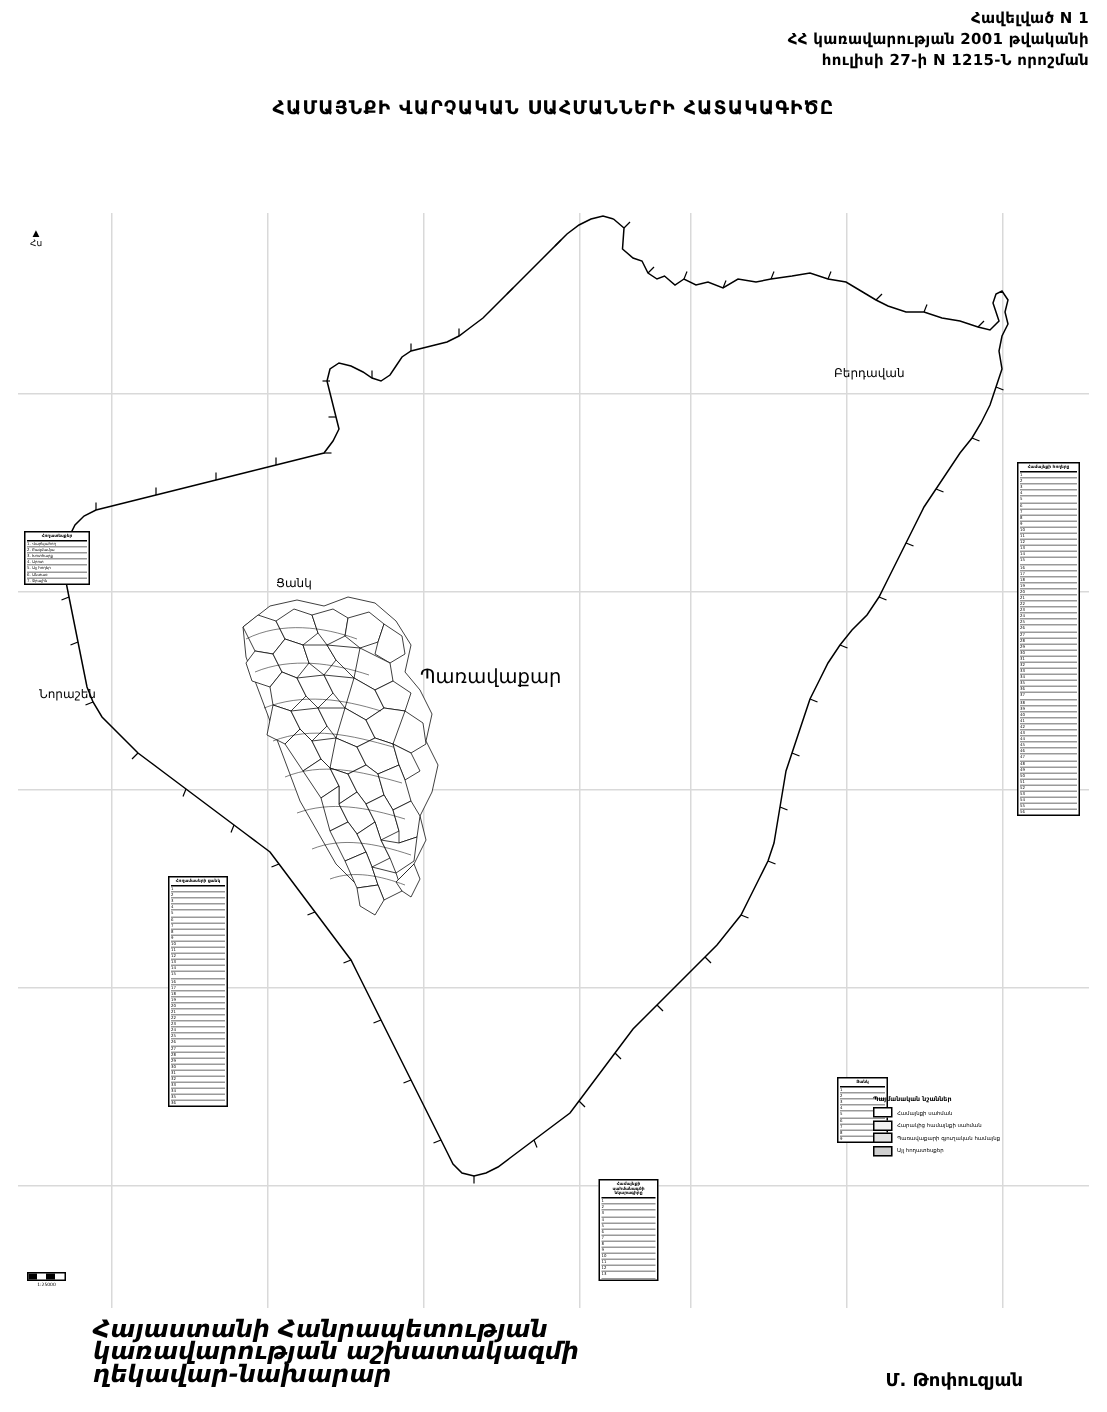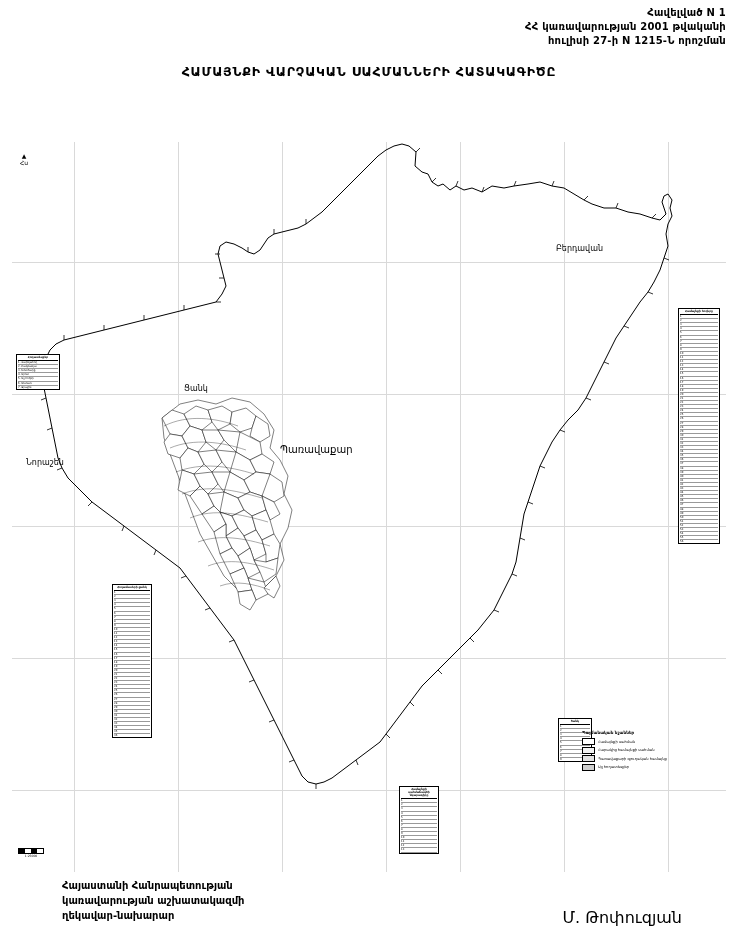--- a/index.html
+++ b/index.html
@@ -69,21 +69,21 @@
     width: 714px;
     height: 730px;
   }
 
   
   .place-label {
     position: absolute;
     font-size: 8px;
     white-space: nowrap;
   }
-  .place-label.big { font-size: 10px; }
+  .place-label.big { font-size: 13px; }
 
   
   .info-box {
     position: absolute;
     border: 1px solid #000;
     background: #ffffff;
     overflow: hidden;
     font-size: 2.6px;
     line-height: 3.1px;
     padding: 1px;
@@ -159,30 +159,31 @@
     font-size: 6px;
     text-align: center;
     line-height: 7px;
   }
 
   
   .footer-left {
     position: absolute;
     left: 62px;
     bottom: 18px;
-    font-size: 10px;
+    font-size: 16px;
     line-height: 15px;
     font-weight: bold;
+    font-style: italic;
   }
   .footer-right {
     position: absolute;
     right: 56px;
     bottom: 14px;
-    font-size: 16px;
-    font-weight: normal;
+    font-size: 12px;
+    font-weight: bold;
   }
 </style>
 </head>
 <body>
 
 <div class="page">
 
   <div class="doc-ref">
     <div>Հավելված N 1</div>
     <div>ՀՀ կառավարության 2001 թվականի</div>

